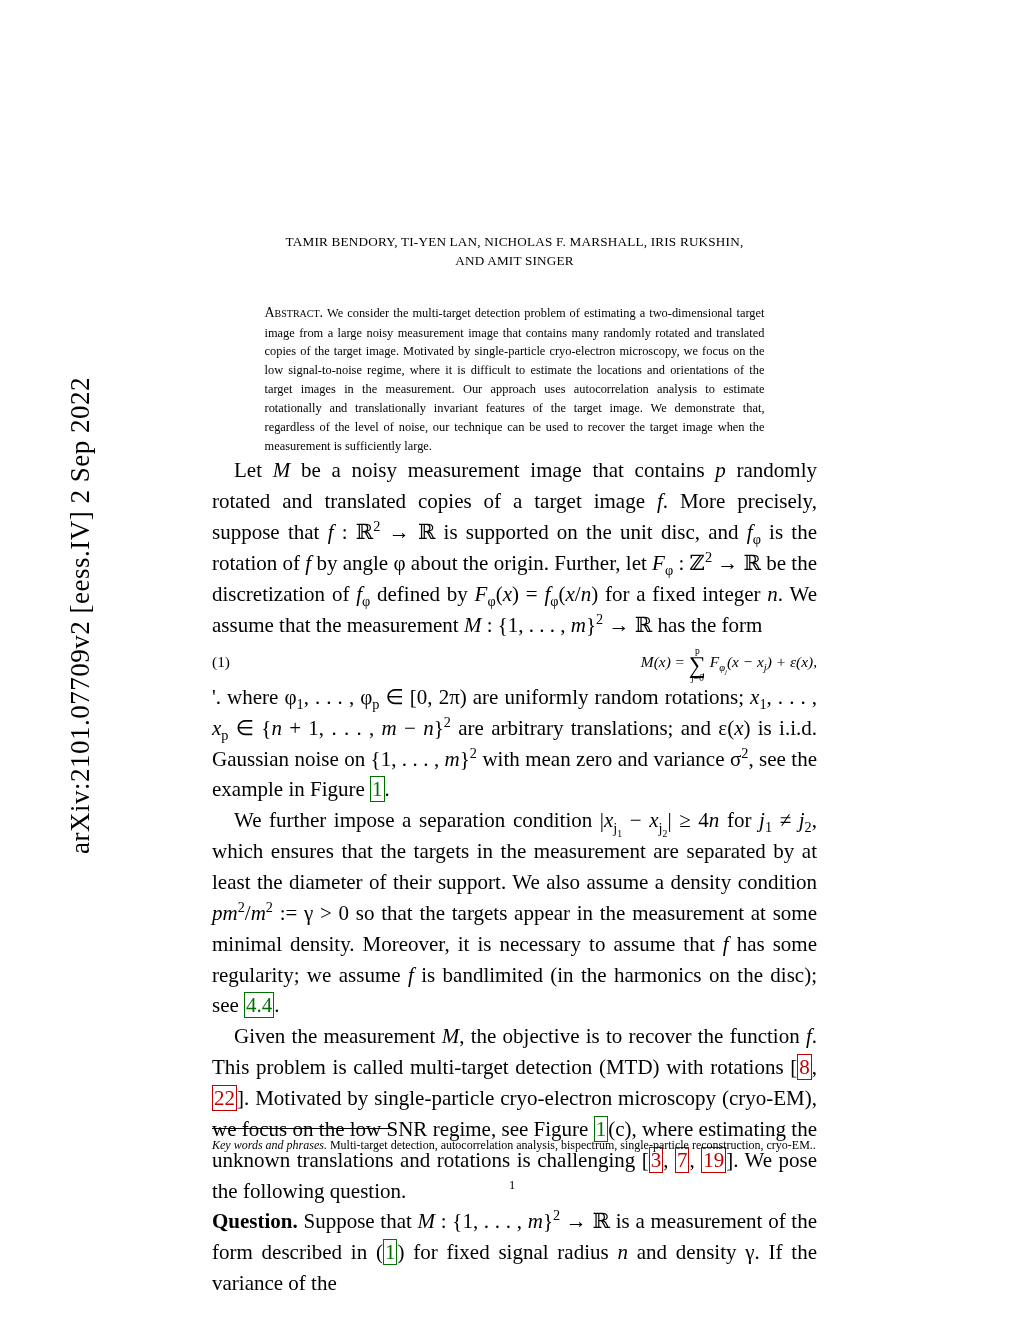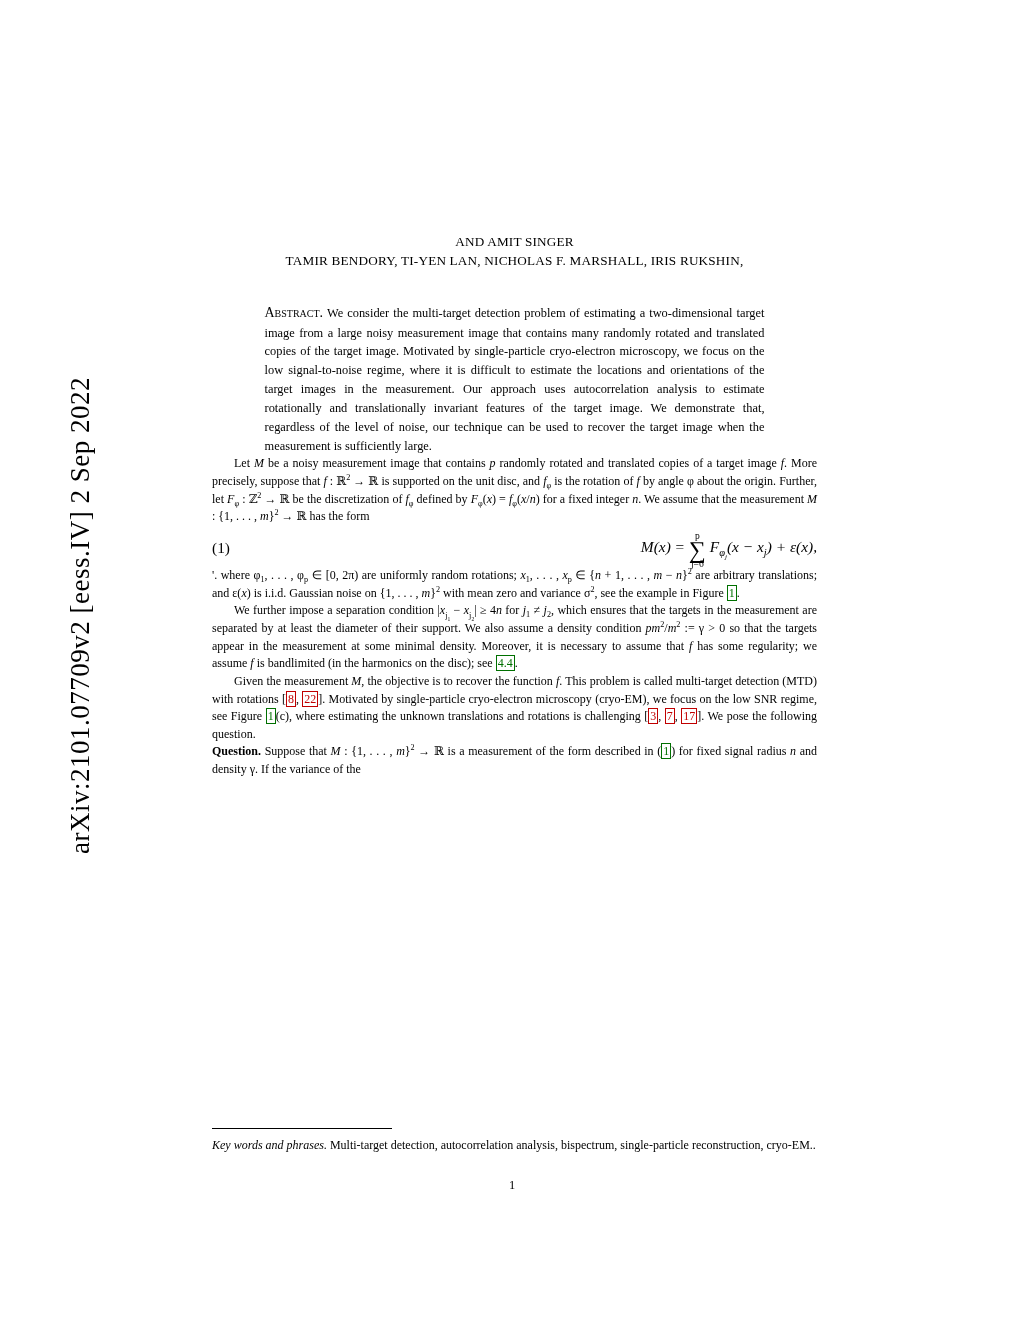--- a/index.html
+++ b/index.html
@@ -72,21 +72,21 @@
   
   .section-head {
     text-align: center;
     font-size: 14.5px;
     margin: 60px 0 14px 0;
     font-variant: small-caps;
   }
 
   
   p.body {
-    font-size: 12px;
+    font-size: 21px;
     line-height: 1.47;
     text-align: justify;
     margin: 0 0 0 0;
     text-indent: 22px;
   }
   p.body.noindent { text-indent: 0; }
 
   .eq-row {
     display: flex;
     align-items: center;
@@ -166,22 +166,22 @@
 </style>
 </head>
 <body>
 
 <div class="arxiv-stamp">arXiv:2101.07709v2  [eess.IV]  2 Sep 2022</div>
 
 <div class="page">
 
 
   <div class="authors">
+    <div>TAMIR BENDORY, TI-YEN LAN, NICHOLAS F. MARSHALL, IRIS RUKSHIN,</div>
     <div>AND AMIT SINGER</div>
-    <div>TAMIR BENDORY, TI-YEN LAN, NICHOLAS F. MARSHALL, IRIS RUKSHIN,</div>
   </div>
 
   <div class="abstract">
     <span class="ab-head">Abstract.</span>
     <span>We consider the multi-target detection problem of estimating a two-dimensional target image from a large noisy measurement image that contains many randomly rotated and translated copies of the target image. Motivated by single-particle cryo-electron microscopy, we focus on the low signal-to-noise regime, where it is difficult to estimate the locations and orientations of the target images in the measurement. Our approach uses autocorrelation analysis to estimate rotationally and translationally invariant features of the target image. We demonstrate that, regardless of the level of noise, our technique can be used to recover the target image when the measurement is sufficiently large.</span>
   </div>
 
 
   <p class="body">
     Let <span class="mathit">M</span> be a noisy measurement image that contains <span class="mathit">p</span> randomly rotated and
@@ -214,21 +214,21 @@
     the targets appear in the measurement at some minimal density. Moreover, it is
     necessary to assume that <span class="mathit">f</span> has some regularity; we assume <span class="mathit">f</span> is bandlimited (in
     the harmonics on the disc); see <span class="ref-box-green">4.4</span>.
   </p>
 
   <p class="body">
     Given the measurement <span class="mathit">M</span>, the objective is to recover the function <span class="mathit">f</span>. This
     problem is called multi-target detection (MTD) with rotations [<span class="ref-box">8</span>, <span class="ref-box">22</span>]. Motivated
     by single-particle cryo-electron microscopy (cryo-EM), we focus on the low SNR
     regime, see Figure <span class="ref-box-green">1</span>(c), where estimating the unknown translations and rotations
-    is challenging [<span class="ref-box">3</span>, <span class="ref-box">7</span>, <span class="ref-box">17</span>]. We pose the following question.
+    is challenging [<span class="ref-box">3</span>, <span class="ref-box">7</span>, <span class="ref-box">19</span>]. We pose the following question.
   </p>
 
   <p class="body noindent">
     <strong>Question.</strong>
     Suppose that <span class="mathit">M</span> : {1, . . . , <span class="mathit">m</span>}<sup>2</sup> → <span class="bb">ℝ</span> is a measurement of the form
     described in (<span class="ref-box-green">1</span>) for fixed signal radius <span class="mathit">n</span> and density γ. If the variance of the
   </p>
 
 </div>
 

